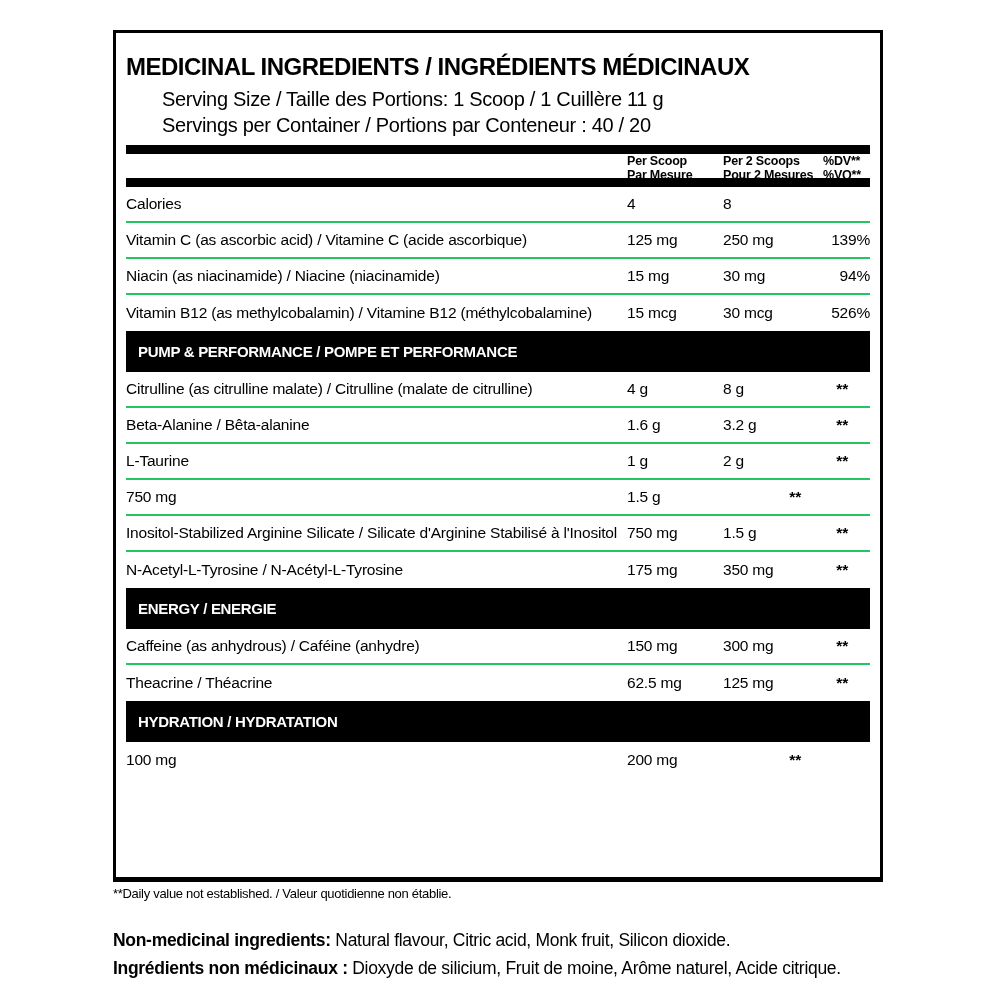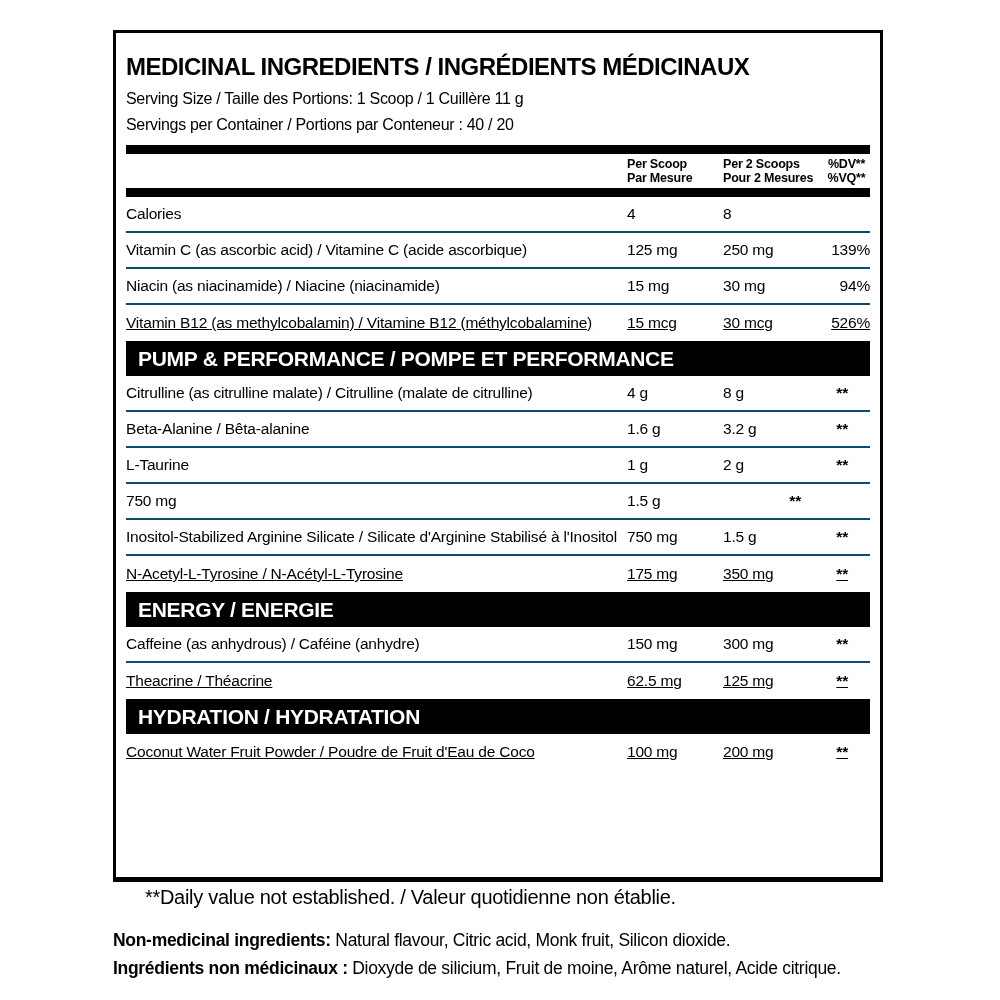--- a/index.html
+++ b/index.html
@@ -31,75 +31,75 @@
   }
   .panel-title {
     margin: 21px 0 6px 0;
     font-size: 24px;
     line-height: 26px;
     font-weight: bold;
     letter-spacing: -0.5px;
     white-space: nowrap;
   }
   .serving-line {
-    font-size: 16px;
+    font-size: 20px;
     line-height: 26px;
     letter-spacing: -0.3px;
     white-space: nowrap;
+    margin-left: 36px;
   }
   .thick-bar {
     height: 9px;
     background: #000;
   }
   .bar-top { margin-top: 7px; }
   .grid-cols {
     display: grid;
     grid-template-columns: 1fr 96px 100px 47px;
     align-items: center;
   }
   .col-heads {
-    height: 34px;
+    height: 24px;
     font-size: 12.5px;
     font-weight: bold;
     line-height: 14px;
     letter-spacing: -0.2px;
     align-items: center;
   }
-  .col-heads .dv-col { text-align: center; }
+  .col-heads .dv-col { text-align: left; }
   .row {
     height: 36px;
-    border-bottom: 2px solid #0c4a6e;
+    border-bottom: 2px solid #22c55e;
     font-size: 15.5px;
     letter-spacing: -0.2px;
     box-sizing: border-box;
   }
-  .row.no-border { border-bottom: none; text-decoration: underline; }
+  .row.no-border { border-bottom: none; }
   .cell { white-space: nowrap; }
   .cell.dv { text-align: right; }
   .cell.dv.asterisks { padding-right: 22px; font-weight: bold; }
   .section-bar {
-    height: 35px;
+    height: 41px;
     background: #000;
     color: #fff;
-    font-size: 21px;
+    font-size: 15px;
     font-weight: bold;
     letter-spacing: -0.3px;
     display: flex;
     align-items: center;
     padding-left: 12px;
     white-space: nowrap;
   }
   .footnote {
     position: absolute;
     left: 113px;
     top: 886px;
-    font-size: 20px;
-    letter-spacing: -0.3px;
-    white-space: nowrap;
-    margin-left: 32px;
+    font-size: 13px;
+    letter-spacing: -0.3px;
+    white-space: nowrap;
   }
   .nonmed {
     position: absolute;
     left: 113px;
     top: 926px;
     font-size: 17.5px;
     line-height: 28px;
     letter-spacing: -0.3px;
     white-space: nowrap;
   }
@@ -206,21 +206,20 @@
           <div class="cell dv asterisks">**</div>
         </div>
         <div class="grid-cols row no-border">
           <div class="cell name">Theacrine / Théacrine</div>
           <div class="cell per-scoop">62.5 mg</div>
           <div class="cell per-two-scoops">125 mg</div>
           <div class="cell dv asterisks">**</div>
         </div>
         <div class="section-bar">HYDRATION / HYDRATATION</div>
         <div class="grid-cols row no-border">
-          <div class="cell name">Coconut Water Fruit Powder / Poudre de Fruit d'Eau de Coco</div>
           <div class="cell per-scoop">100 mg</div>
           <div class="cell per-two-scoops">200 mg</div>
           <div class="cell dv asterisks">**</div>
         </div>
       </div>
 
   </div>
 
   <div class="footnote">**Daily value not established. / Valeur quotidienne non établie.</div>
 

